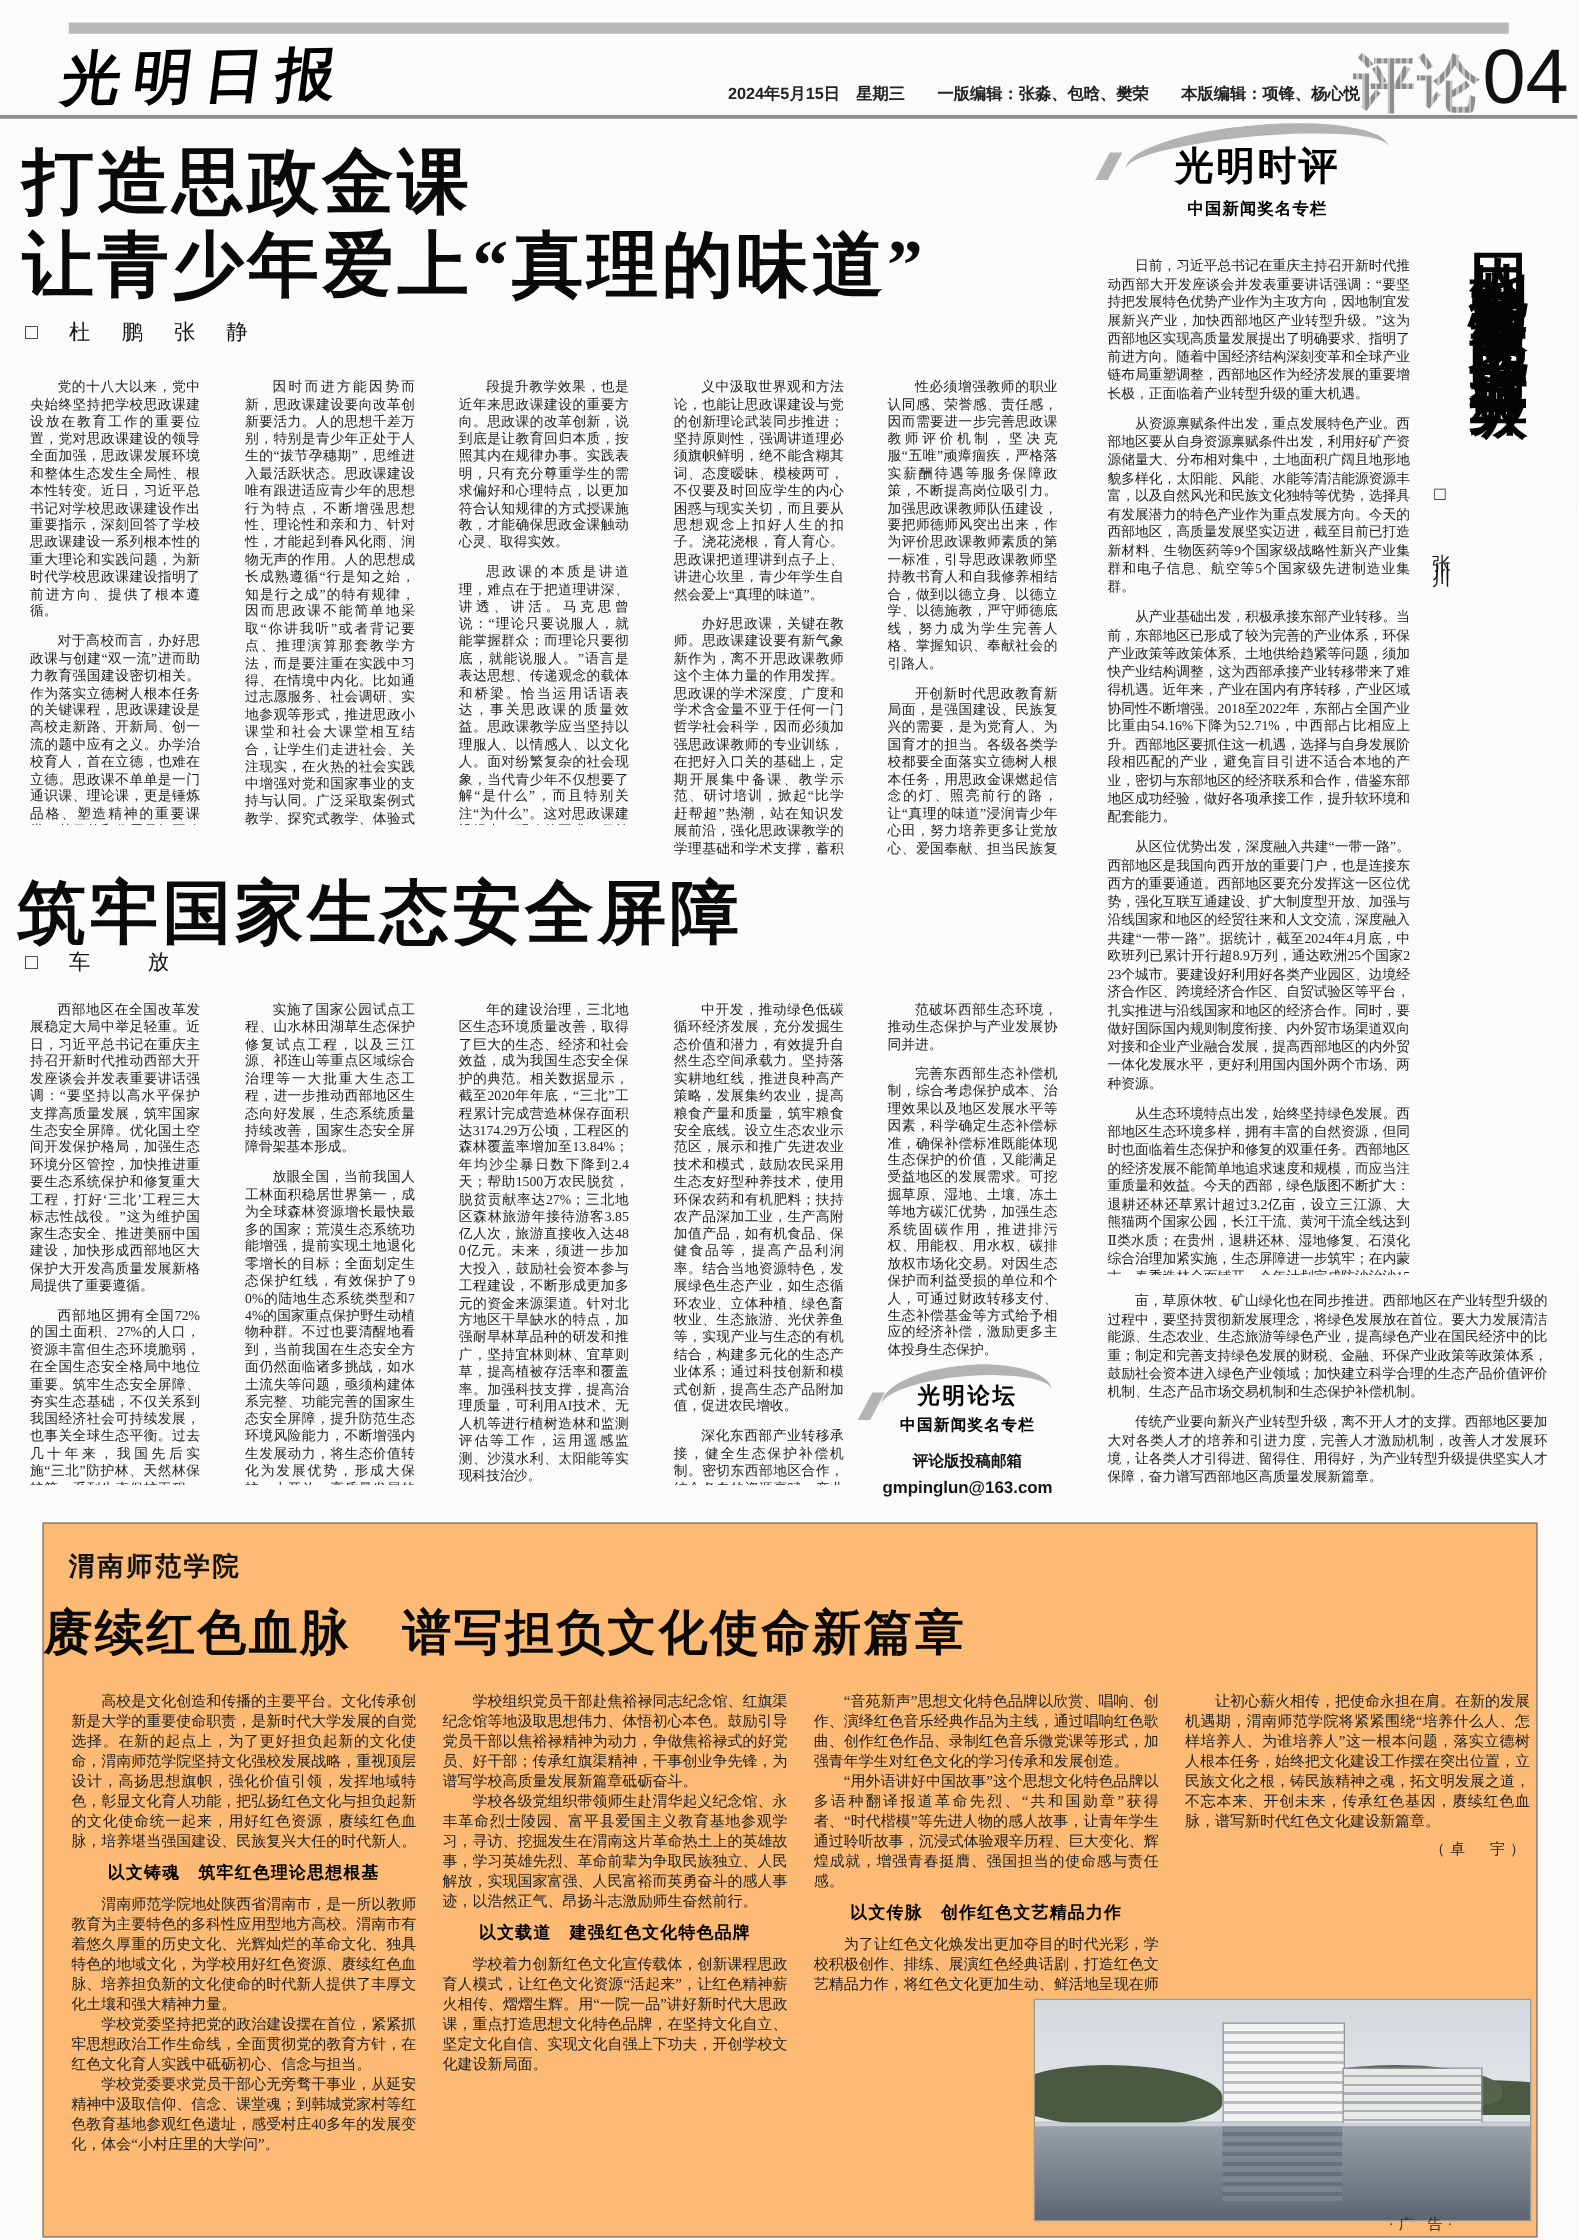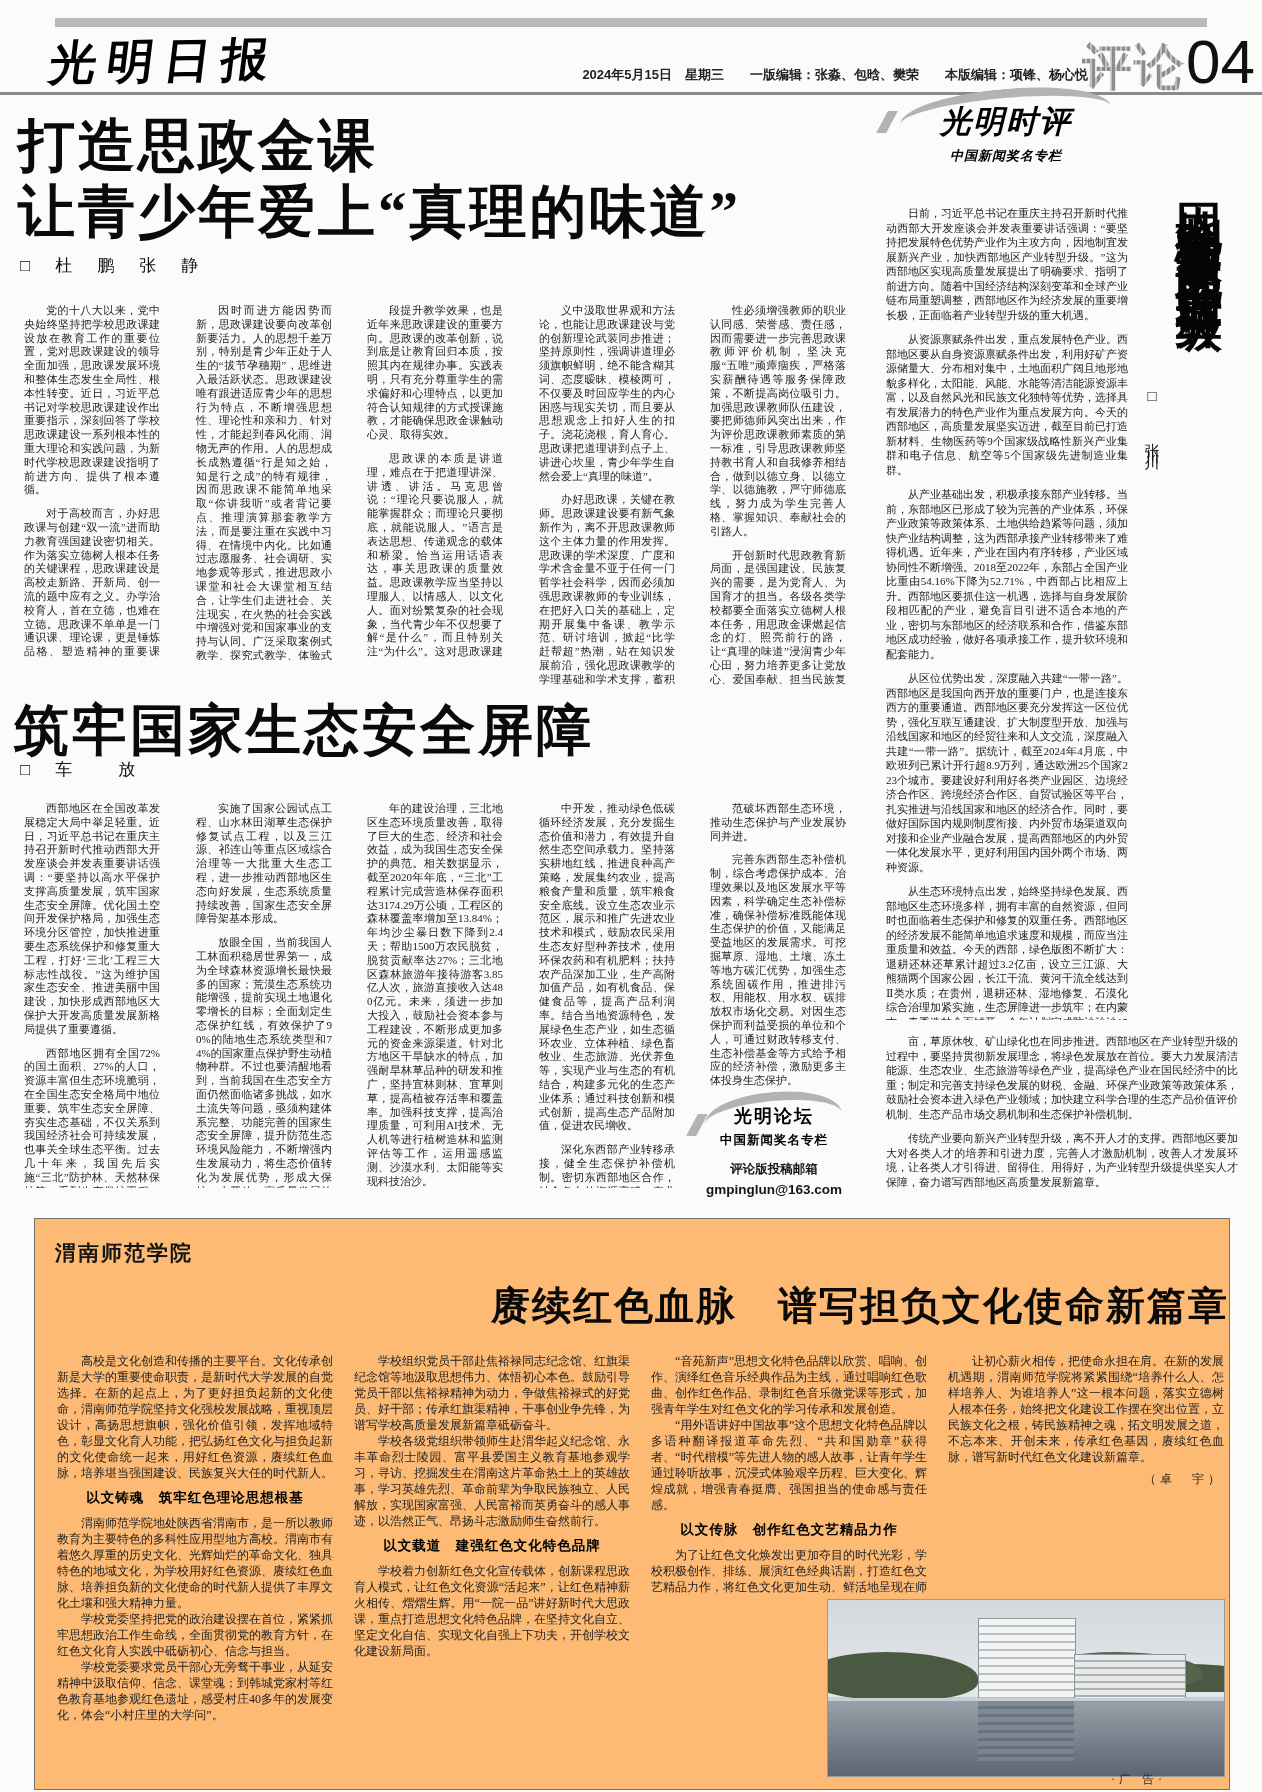--- a/index.html
+++ b/index.html
@@ -51,21 +51,21 @@
   
   .vtitle{position:absolute;left:1168px;top:166px;height:866px;width:62px;
        writing-mode:vertical-rl;font-size:46px;font-weight:900;letter-spacing:7px;color:#050505;}
   .vbyline{position:absolute;left:1142px;top:388px;height:140px;writing-mode:vertical-rl;
        font-size:15px;letter-spacing:6px;color:#111;}
 
   
   .adbox{position:absolute;left:34px;top:1218px;width:1194px;height:570px;border:1px solid #737373;background:#fdba74;}
   .ad-org{position:absolute;left:20px;top:20px;font-family:"Liberation Sans","DejaVu Sans",sans-serif;
        font-size:21px;font-weight:900;letter-spacing:2px;}
-  .ad-headline{position:absolute;left:0;top:60px;width:100%;text-align:right;
+  .ad-headline{position:absolute;left:0;top:60px;width:100%;text-align:left;
        font-size:39px;font-weight:900;letter-spacing:2px;color:#0a0a0a;}
   .adcol{position:absolute;top:134px;width:276px;overflow:hidden;text-align:justify;text-justify:inter-ideograph;
        word-break:break-all;font-size:12px;line-height:16px;color:#222;}
   .adcol p.para{margin:0;text-indent:2em;}
   .adcol .subhead{font-family:"Liberation Sans","DejaVu Sans",sans-serif;font-weight:900;
        font-size:13.5px;text-align:center;margin:9px 0;letter-spacing:1px;color:#000;}
   .adcol p.ad-sig{margin:6px 0 0;text-align:right;letter-spacing:4px;font-weight:normal;}
   .ad-mark{position:absolute;left:1076px;top:552px;font-size:12px;letter-spacing:4px;color:#333;}
 
   
@@ -147,21 +147,21 @@
 
   <div class="badge" style="left:696px;top:1104px;width:156px;">
     <span class="slash"></span>
     <div class="swoosh"></div>
     <div class="bt" style="font-size:18px;">光明论坛</div>
     <div class="bs" style="font-size:12.5px;">中国新闻奖名专栏</div>
     <div class="mail-label">评论版投稿邮箱</div>
     <div class="mail-addr">gmpinglun@163.com</div>
   </div>
 
-  <div class="badge" style="left:886px;top:101px;width:240px;font-style:italic;">
+  <div class="badge" style="left:886px;top:112px;width:240px;">
     <span class="slash"></span>
     <div class="swoosh"></div>
     <div class="bt" style="font-size:31px;">光明时评</div>
     <div class="bs" style="font-size:13px;">中国新闻奖名专栏</div>
   </div>
 
   <div class="col rcol" style="left:876px;top:196px;width:262px;height:824px;">
       <p class="para">日前，习近平总书记在重庆主持召开新时代推动西部大开发座谈会并发表重要讲话强调：“要坚持把发展特色优势产业作为主攻方向，因地制宜发展新兴产业，加快西部地区产业转型升级。”这为西部地区实现高质量发展提出了明确要求、指明了前进方向。随着中国经济结构深刻变革和全球产业链布局重塑调整，西部地区作为经济发展的重要增长极，正面临着产业转型升级的重大机遇。</p>
       <p class="para">从资源禀赋条件出发，重点发展特色产业。西部地区要从自身资源禀赋条件出发，利用好矿产资源储量大、分布相对集中，土地面积广阔且地形地貌多样化，太阳能、风能、水能等清洁能源资源丰富，以及自然风光和民族文化独特等优势，选择具有发展潜力的特色产业作为重点发展方向。今天的西部地区，高质量发展坚实迈进，截至目前已打造新材料、生物医药等9个国家级战略性新兴产业集群和电子信息、航空等5个国家级先进制造业集群。</p>
       <p class="para">从产业基础出发，积极承接东部产业转移。当前，东部地区已形成了较为完善的产业体系，环保产业政策等政策体系、土地供给趋紧等问题，须加快产业结构调整，这为西部承接产业转移带来了难得机遇。近年来，产业在国内有序转移，产业区域协同性不断增强。2018至2022年，东部占全国产业比重由54.16%下降为52.71%，中西部占比相应上升。西部地区要抓住这一机遇，选择与自身发展阶段相匹配的产业，避免盲目引进不适合本地的产业，密切与东部地区的经济联系和合作，借鉴东部地区成功经验，做好各项承接工作，提升软环境和配套能力。</p>

